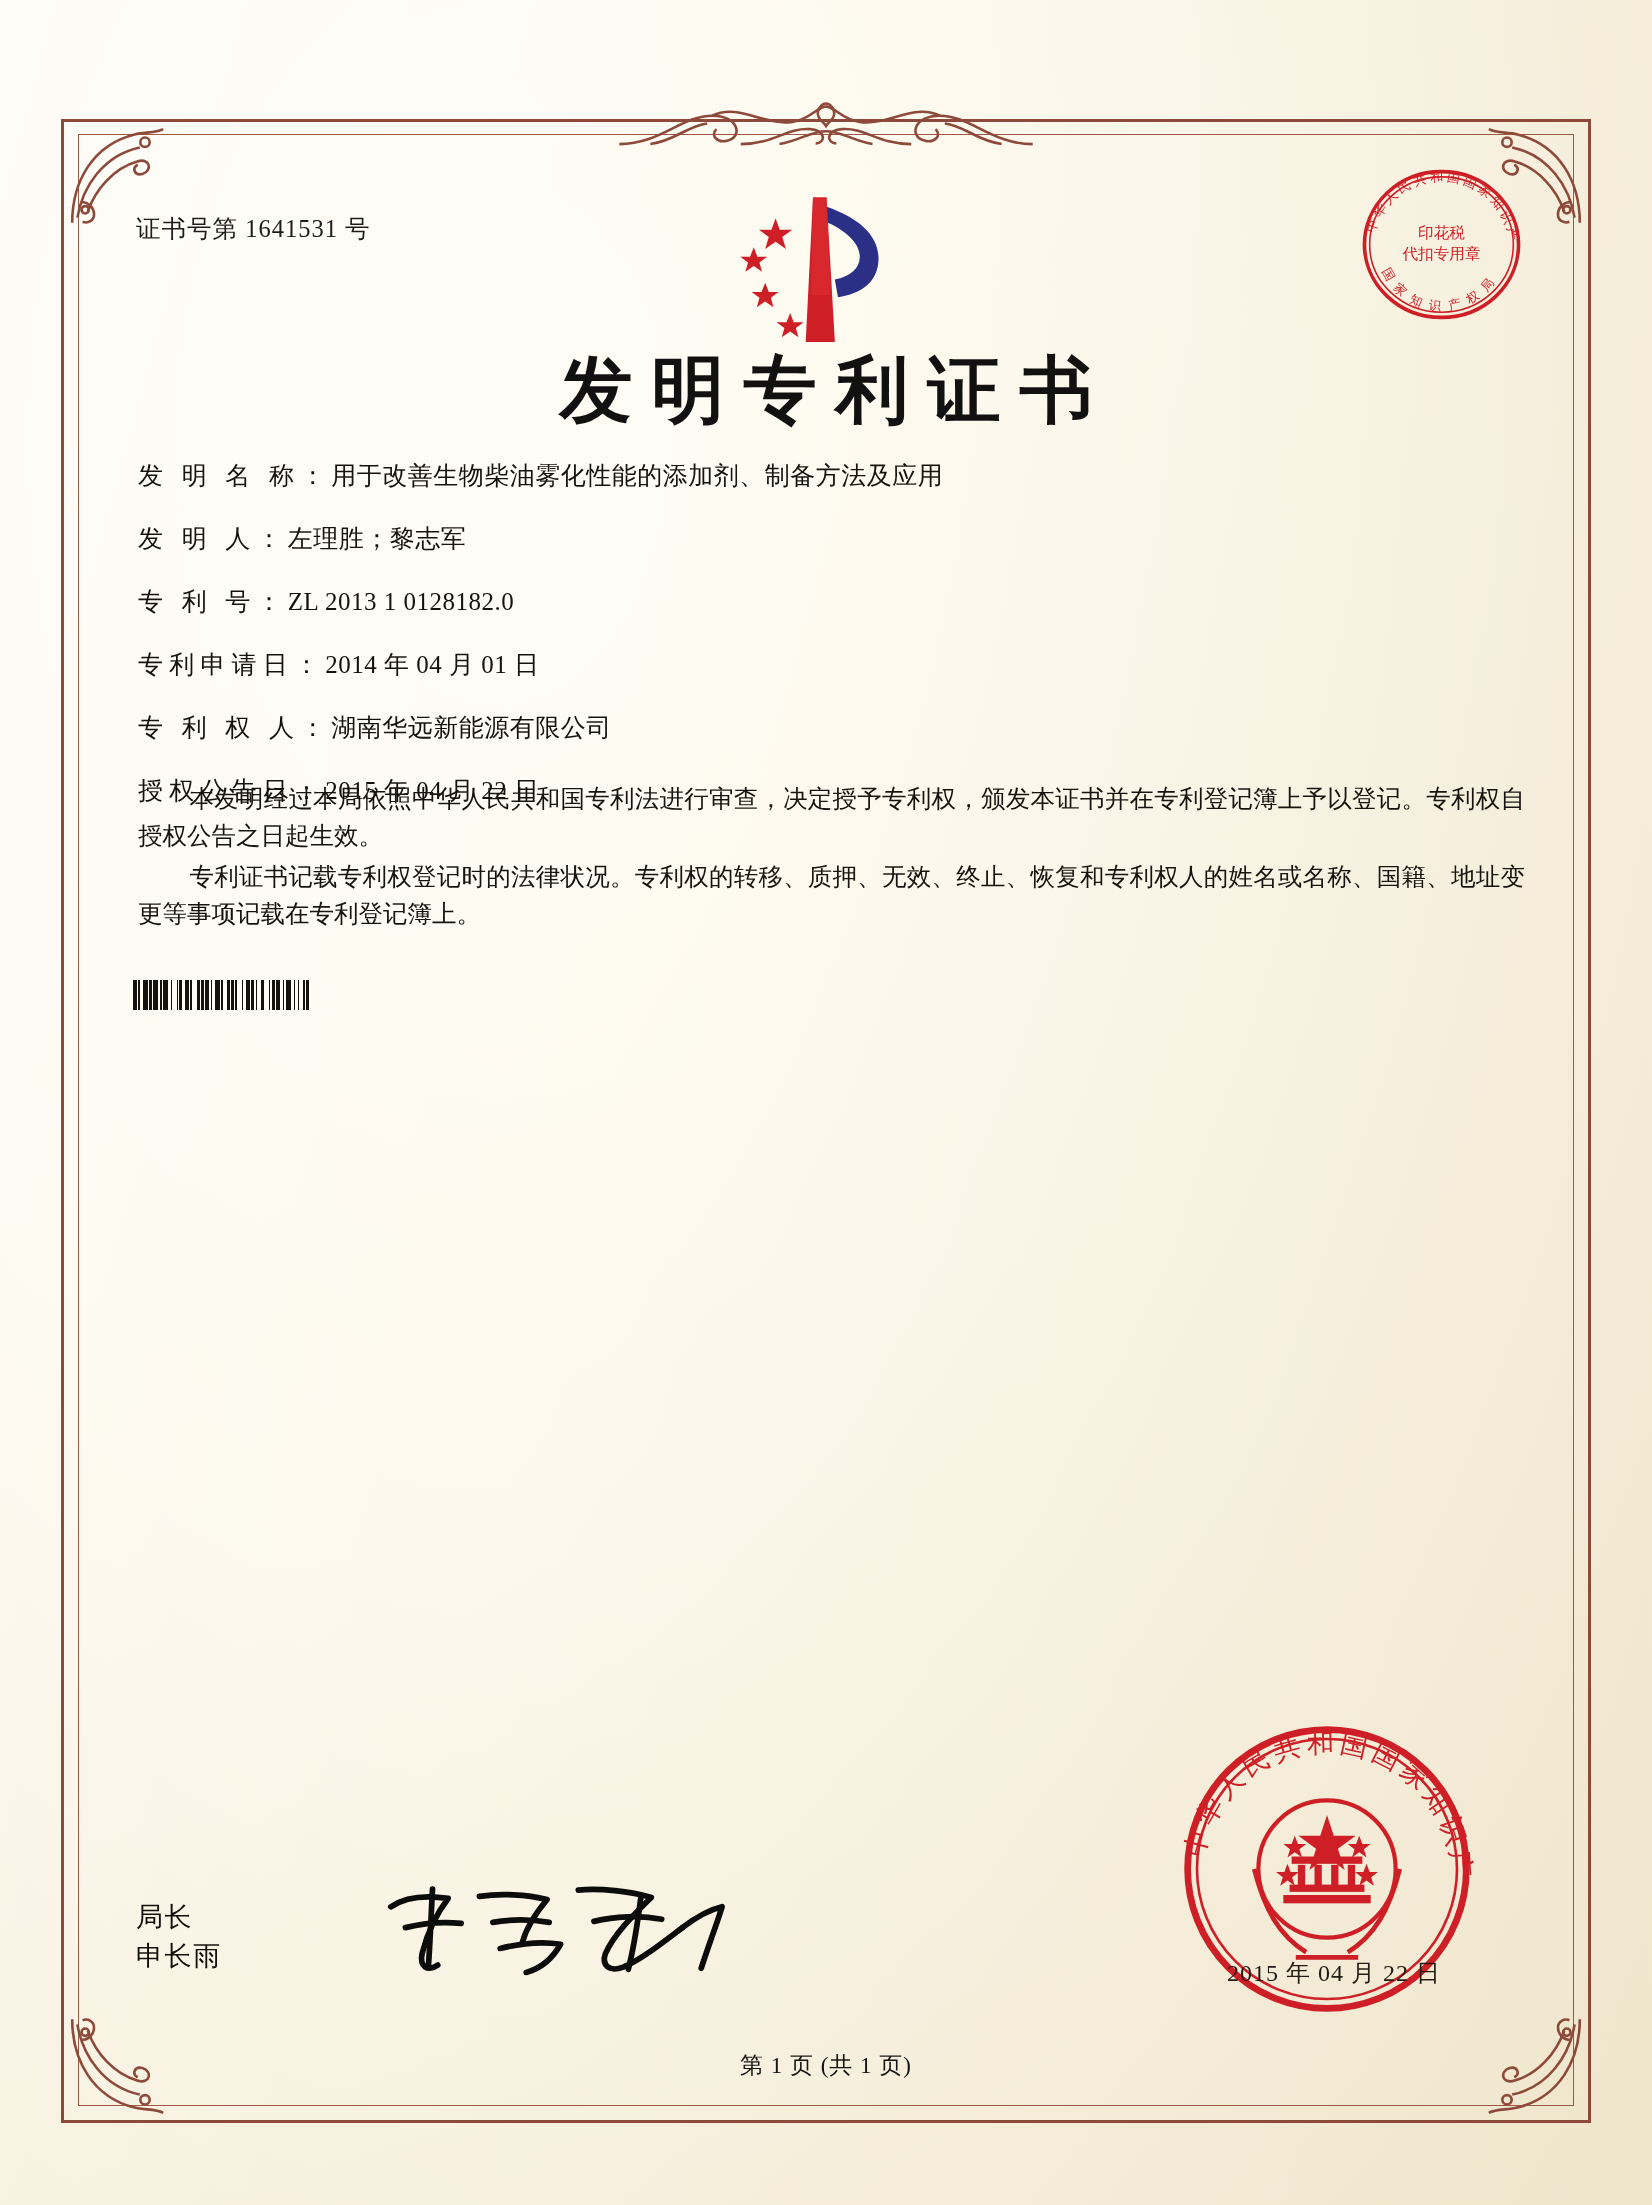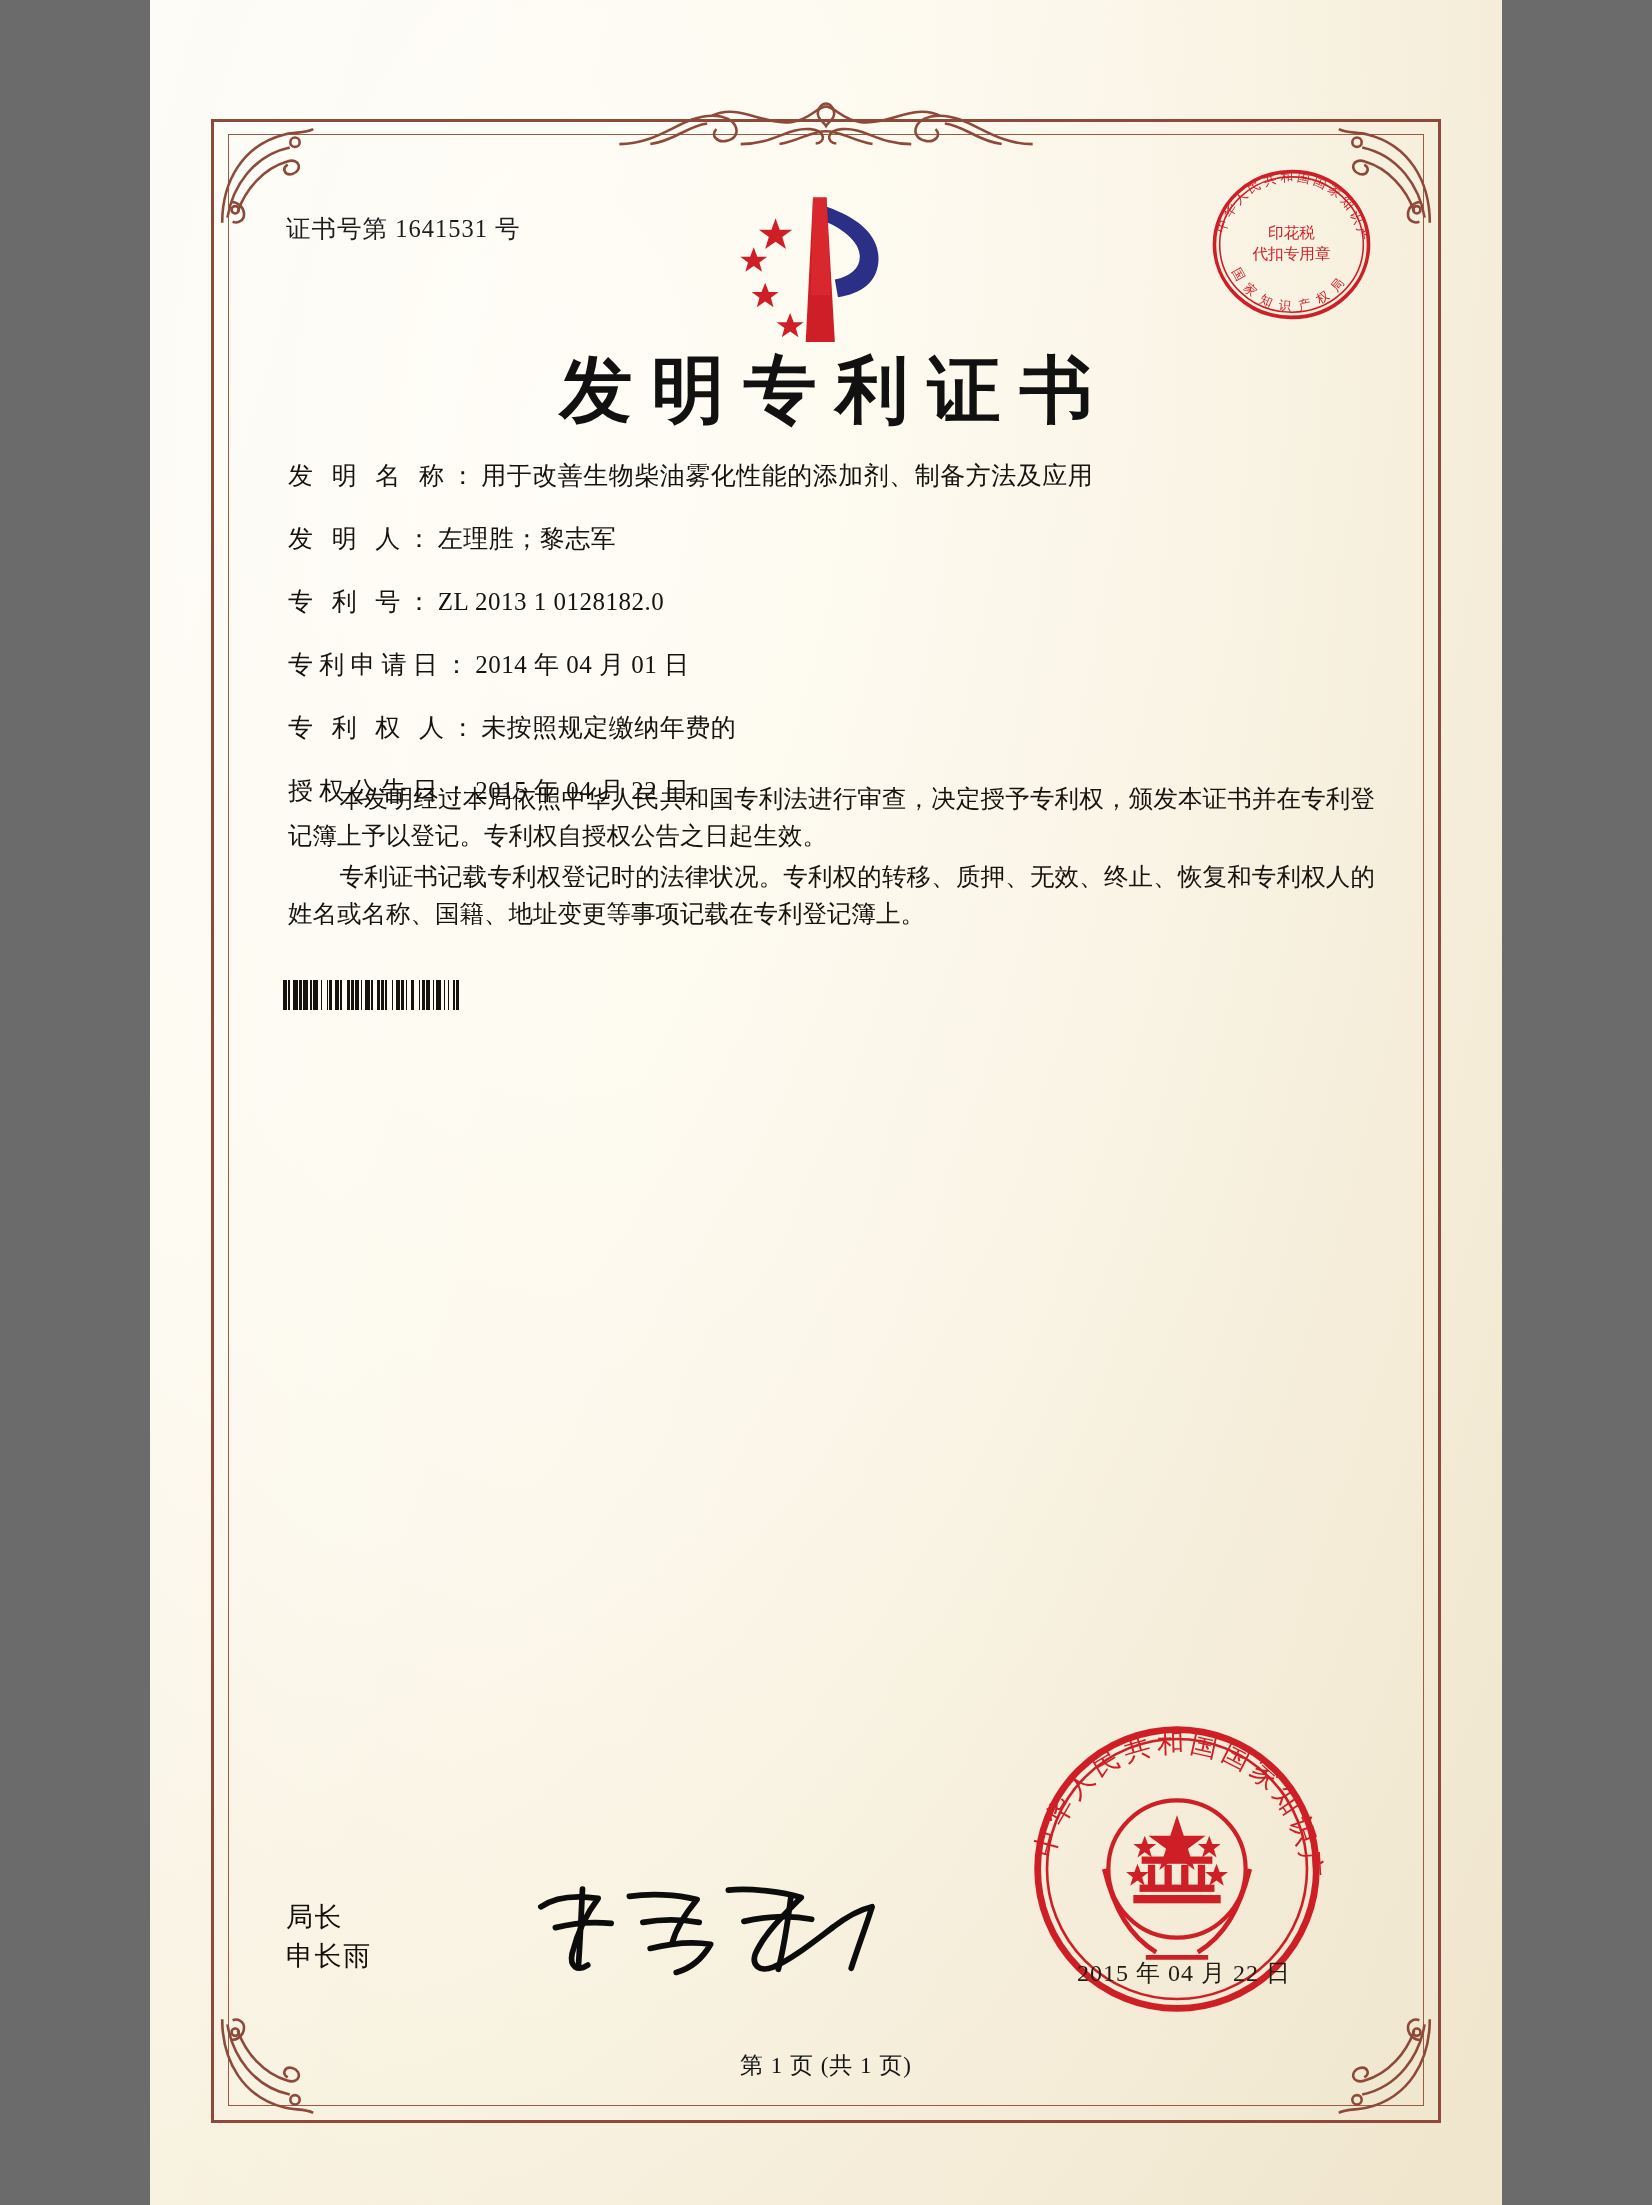--- a/index.html
+++ b/index.html
@@ -2,21 +2,21 @@
 <html lang="zh" style="font-size:8.3px"><head>
 <meta charset="utf-8">
 <title>发明专利证书</title>
 <style>
   html,body{margin:0;padding:0;background:#6b6b6b;}
   body{
     font-family:"Liberation Serif","DejaVu Serif",serif;
   }
   #page{
     position:relative;
-    width:1352px;
+    width:1652px;
     height:2205px;
     margin:0 auto;
     background:
       radial-gradient(ellipse at 30% 20%, #fffdf5 0%, #fcf8ec 45%, #f7f0dd 75%, #f2e9d2 100%);
     overflow:hidden;
   }
   
   #page:before{
     content:"";
     position:absolute;inset:0;
@@ -292,21 +292,21 @@
       <div class="field">
         <span class="flabel">发 明 人：</span><span class="fvalue">左理胜；黎志军</span>
       </div>
       <div class="field">
         <span class="flabel">专 利 号：</span><span class="fvalue">ZL 2013 1 0128182.0</span>
       </div>
       <div class="field">
         <span class="flabel">专利申请日：</span><span class="fvalue">2014 年 04 月 01 日</span>
       </div>
       <div class="field">
-        <span class="flabel">专 利 权 人：</span><span class="fvalue">未按照规定缴纳年费的</span>
+        <span class="flabel">专 利 权 人：</span><span class="fvalue">湖南华远新能源有限公司</span>
       </div>
       <div class="field">
         <span class="flabel">授权公告日：</span><span class="fvalue">2015 年 04 月 22 日</span>
       </div>
     </div>
 
     <div class="body-text">
       <p>本发明经过本局依照中华人民共和国专利法进行审查，决定授予专利权，颁发本证书并在专利登记簿上予以登记。专利权自授权公告之日起生效。</p>
       <p>专利证书记载专利权登记时的法律状况。专利权的转移、质押、无效、终止、恢复和专利权人的姓名或名称、国籍、地址变更等事项记载在专利登记簿上。</p>
     </div>

